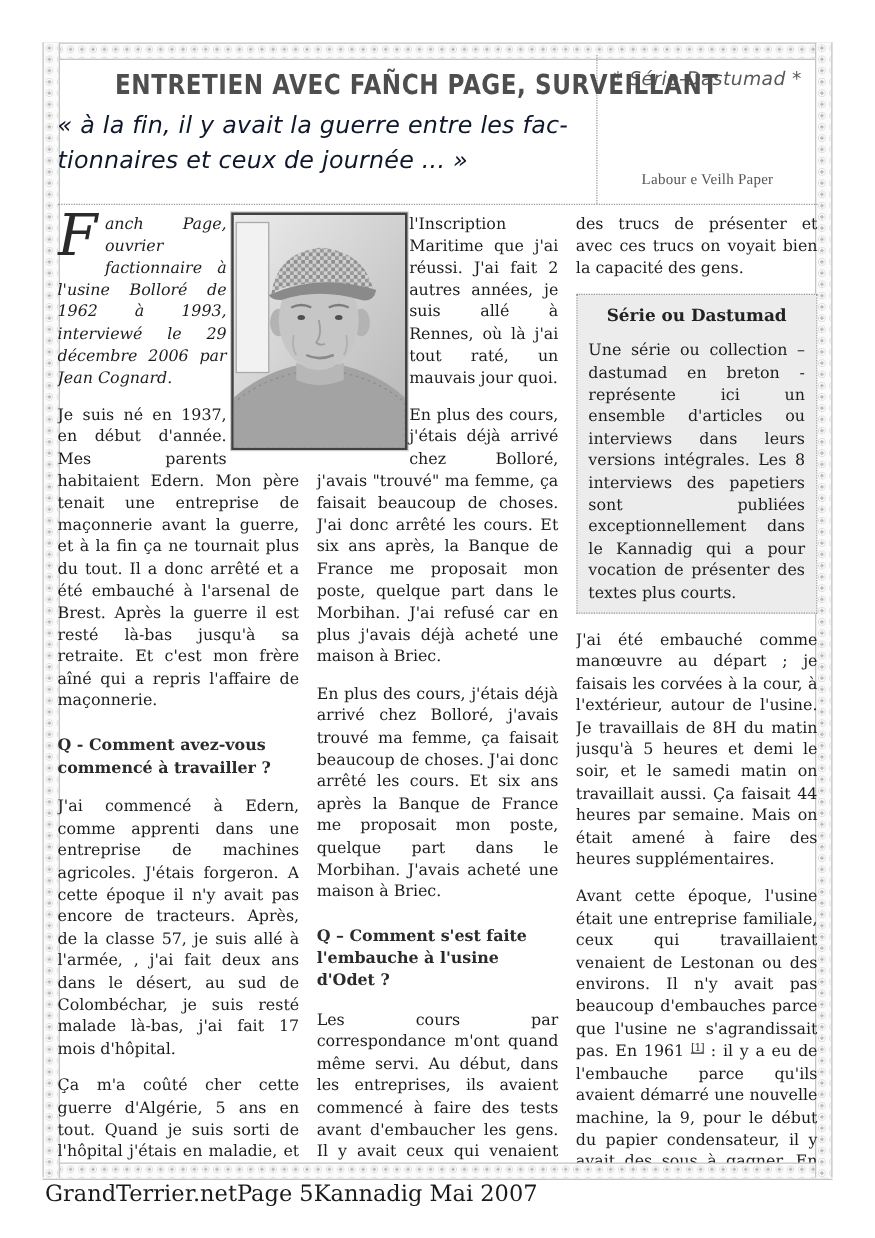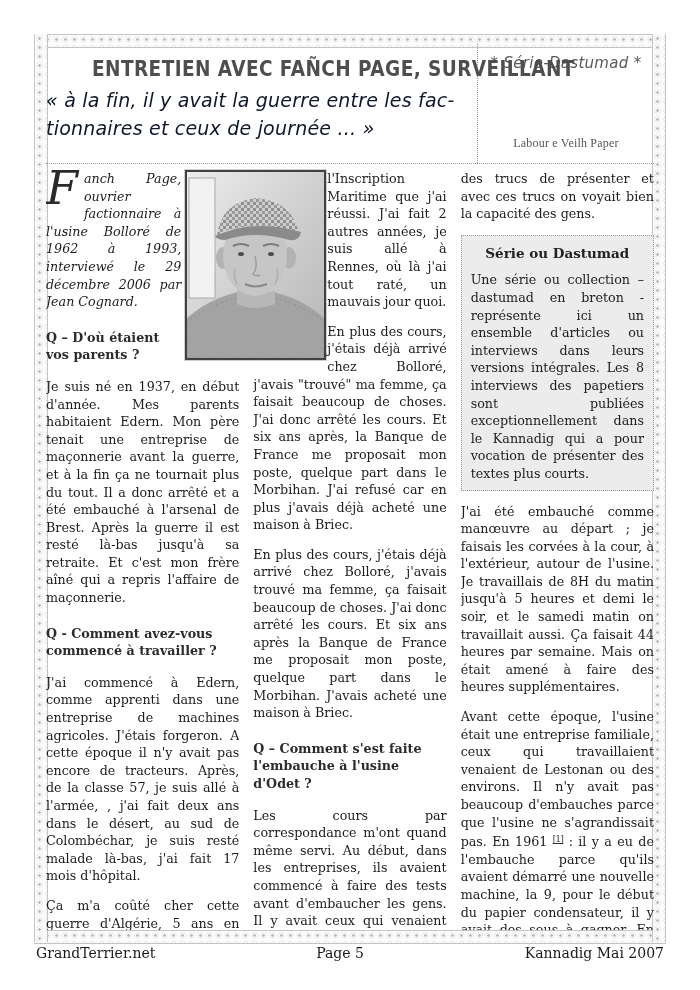--- a/index.html
+++ b/index.html
@@ -42,21 +42,21 @@
 
   
   .notebox{background:#ececec;border:1px dotted #999;padding:9px 9px 7px;margin:2px 0 12px;}
   .notebox-title{text-align:center;font-weight:bold;font-size:13.5px;color:#222;margin-bottom:9px;}
   .notebox-body{text-align:justify;}
 
   
   .fnref{font-size:8.5px;vertical-align:4px;text-decoration:underline;color:#333;letter-spacing:-.5px;}
 
   
-  .footer{position:absolute;left:36px;right:36px;top:945px;display:flex;justify-content:space-between;font-size:14px;color:#1a1a1a;}
+  .footer{position:absolute;left:36px;right:36px;top:945px;display:flex;justify-content:flex-start;font-size:18px;color:#1a1a1a;}
 </style>
 </head>
 <body>
 
 <div class="page">
 
   <div class="orn orn-h orn-top"></div>
   <div class="orn orn-h orn-bottom"></div>
   <div class="orn orn-v orn-left"></div>
   <div class="orn orn-v orn-right"></div>
@@ -104,21 +104,20 @@
       <path d="M58,112 Q68,117 80,112" stroke="#8a8a8a" stroke-width="2" fill="none"></path>
       <path d="M48,96 Q46,106 50,112 M90,96 Q92,106 88,112" stroke="#b0b0b0" stroke-width="1.5" fill="none"></path>
     </svg>
   </div>
 
   <div class="body">
 
     <div class="col">
       <div class="spacer-r"></div>
       <p class="intro"><span class="dropcap">F</span><span>anch Page, ouvrier factionnaire à l'usine Bolloré de 1962 à 1993, interviewé le 29 décembre 2006 par Jean Cognard.</span></p>
-      <div class="qhead">Q – D'où étaient vos parents ?</div>
       <p>Je suis né en 1937, en début d'année. Mes parents habitaient Edern. Mon père tenait une entreprise de maçonnerie avant la guerre, et à la fin ça ne tournait plus du tout. Il a donc arrêté et a été embauché à l'arsenal de Brest. Après la guerre il est resté là-bas jusqu'à sa retraite. Et c'est mon frère aîné qui a repris l'affaire de maçonnerie.</p>
       <div class="qhead">Q - Comment avez-vous commencé à travailler ?</div>
       <p>J'ai commencé à Edern, comme apprenti dans une entreprise de machines agricoles. J'étais forgeron. A cette époque il n'y avait pas encore de tracteurs. Après, de la classe 57, je suis allé à l'armée, , j'ai fait deux ans dans le désert, au sud de Colombéchar, je suis resté malade là-bas, j'ai fait 17 mois d'hôpital.</p>
       <p>Ça m'a coûté cher cette guerre d'Algérie, 5 ans en tout. Quand je suis sorti de l'hôpital j'étais en maladie, et on m'avait dit qu'il fallait changer de métier. J'ai fait des cours par correspondance pour rentrer à la Banque de France. Au bout d'un an j'ai passé un examen à</p>
     </div>
 
     <div class="col">
       <div class="spacer-l"></div>
       <p>l'Inscription Maritime que j'ai réussi. J'ai fait 2 autres années, je suis allé à Rennes, où là j'ai tout raté, un mauvais jour quoi.</p>
       <p>En plus des cours, j'étais déjà arrivé chez Bolloré, j'avais "trouvé" ma femme, ça faisait beaucoup de choses. J'ai donc arrêté les cours. Et six ans après, la Banque de France me proposait mon poste, quelque part dans le Morbihan. J'ai refusé car en plus j'avais déjà acheté une maison à Briec.</p>

